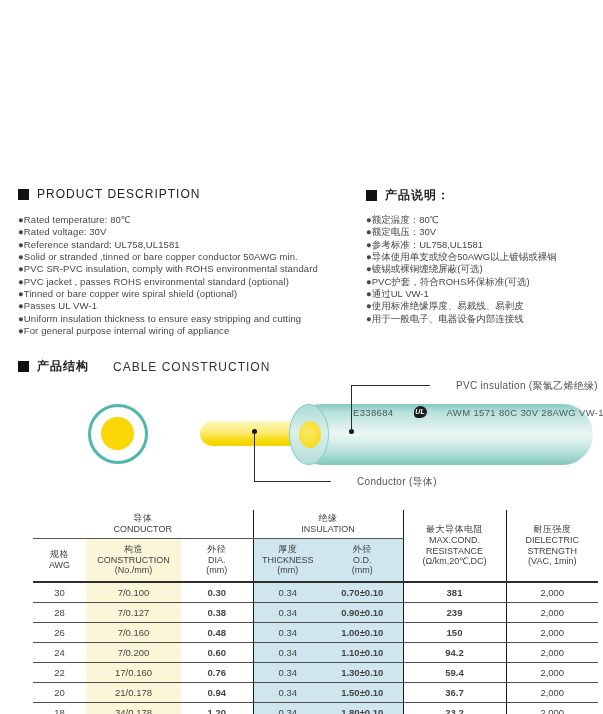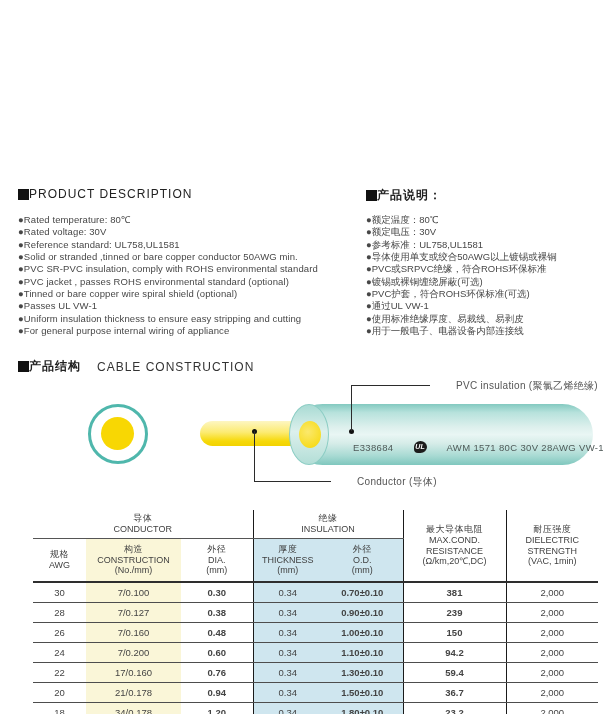--- a/index.html
+++ b/index.html
@@ -1,20 +1,20 @@
 <!DOCTYPE html>
 <html><head>
 <meta charset="utf-8">
 <style>
   html,body{margin:0;padding:0;background:#fff;}
   #page{position:relative;width:603px;height:714px;background:#fff;overflow:hidden;
         font-family:"Liberation Sans",sans-serif;color:#333;}
 
   
-  .section-header{position:absolute;display:flex;align-items:center;gap:0;
+  .section-header{position:absolute;display:flex;align-items:center;gap:8px;
                   font-size:12px;color:#222;white-space:nowrap;}
   .sq{width:11px;height:11px;background:#111;flex:0 0 auto;}
   #hdr-en{left:18px;top:187px;letter-spacing:1px;}
   #hdr-zh{left:366px;top:187px;font-weight:bold;letter-spacing:1px;}
   #hdr-cons{left:18px;top:358px;}
   #hdr-cons .zh{font-weight:bold;letter-spacing:1px;text-align:center;}
   #hdr-cons .en{margin-left:16px;letter-spacing:1px;color:#333;}
 
   
   .bullets{position:absolute;margin:0;padding:0;list-style:none;
@@ -30,21 +30,21 @@
   #rod{position:absolute;left:200px;top:421px;width:106px;height:25px;border-radius:12.5px;
        background:linear-gradient(to bottom,#fdf6c2 0%,#fceb72 45%,#f6d90a 80%,#f2d200 100%);}
   #cable-body{position:absolute;left:292px;top:404px;width:301px;height:61px;border-radius:30.5px;
        background:linear-gradient(to bottom,#83c9c0 0%,#b7e2dc 14%,#ddf0ed 38%,#e9f6f4 50%,
                   #d5ece8 65%,#a8dad3 85%,#7fc7be 100%);}
   #cable-cap{position:absolute;left:289px;top:404px;width:40px;height:61px;border-radius:50%;
        border:1px solid #8ccdc4;box-sizing:border-box;
        background:linear-gradient(to bottom,#a9dbd4,#dcf0ec 45%,#b3ded7);}
   #cap-core{position:absolute;left:299px;top:421px;width:22px;height:27px;border-radius:50%;
        background:radial-gradient(circle at 40% 40%,#fbe96d,#f6d703);}
-  #marking{position:absolute;left:353px;top:441px;display:flex;align-items:center;gap:20px;
+  #marking{position:absolute;left:353px;top:406px;display:flex;align-items:center;gap:20px;
        font-size:9.5px;color:#4f5a58;letter-spacing:0.35px;white-space:nowrap;}
   .ul-badge{display:inline-block;width:13px;height:12px;background:#1c1c1c;color:#fff;
        border-radius:50% 50% 50% 4px;font-size:7px;font-weight:bold;font-style:italic;
        text-align:center;line-height:12px;letter-spacing:0;}
   .leader-h,.leader-v{position:absolute;background:#2b2b2b;}
   .leader-dot{position:absolute;width:5px;height:5px;border-radius:50%;background:#111;}
   .diagram-label{position:absolute;font-size:10px;color:#555;letter-spacing:0.3px;white-space:nowrap;padding-left:20px;}
   #lbl-ins{left:436px;top:379px;}
   #lbl-cond{left:337px;top:475px;}
   #ins-dot{left:349px;top:429px;}  #ins-v{left:351px;top:386px;width:1px;height:45px;}
@@ -90,21 +90,20 @@
     <li>●Tinned or bare copper wire spiral shield (optional)</li>
     <li>●Passes UL VW-1</li>
     <li>●Uniform insulation thickness to ensure easy stripping and cutting</li>
     <li>●For general purpose internal wiring of appliance</li>
   </ul>
   <ul class="bullets" id="bullets-zh">
     <li>●额定温度：80℃</li>
     <li>●额定电压：30V</li>
     <li>●参考标准：UL758,UL1581</li>
     <li>●导体使用单支或绞合50AWG以上镀锡或裸铜</li>
-    <li>●PVC或SRPVC绝缘，符合ROHS环保标准</li>
     <li>●镀锡或裸铜缠绕屏蔽(可选)</li>
     <li>●PVC护套，符合ROHS环保标准(可选)</li>
     <li>●通过UL VW-1</li>
     <li>●使用标准绝缘厚度、易裁线、易剥皮</li>
     <li>●用于一般电子、电器设备内部连接线</li>
   </ul>
 
   <div class="section-header" id="hdr-cons">
     <div class="sq"></div>
     <span class="zh">产品结构</span>

